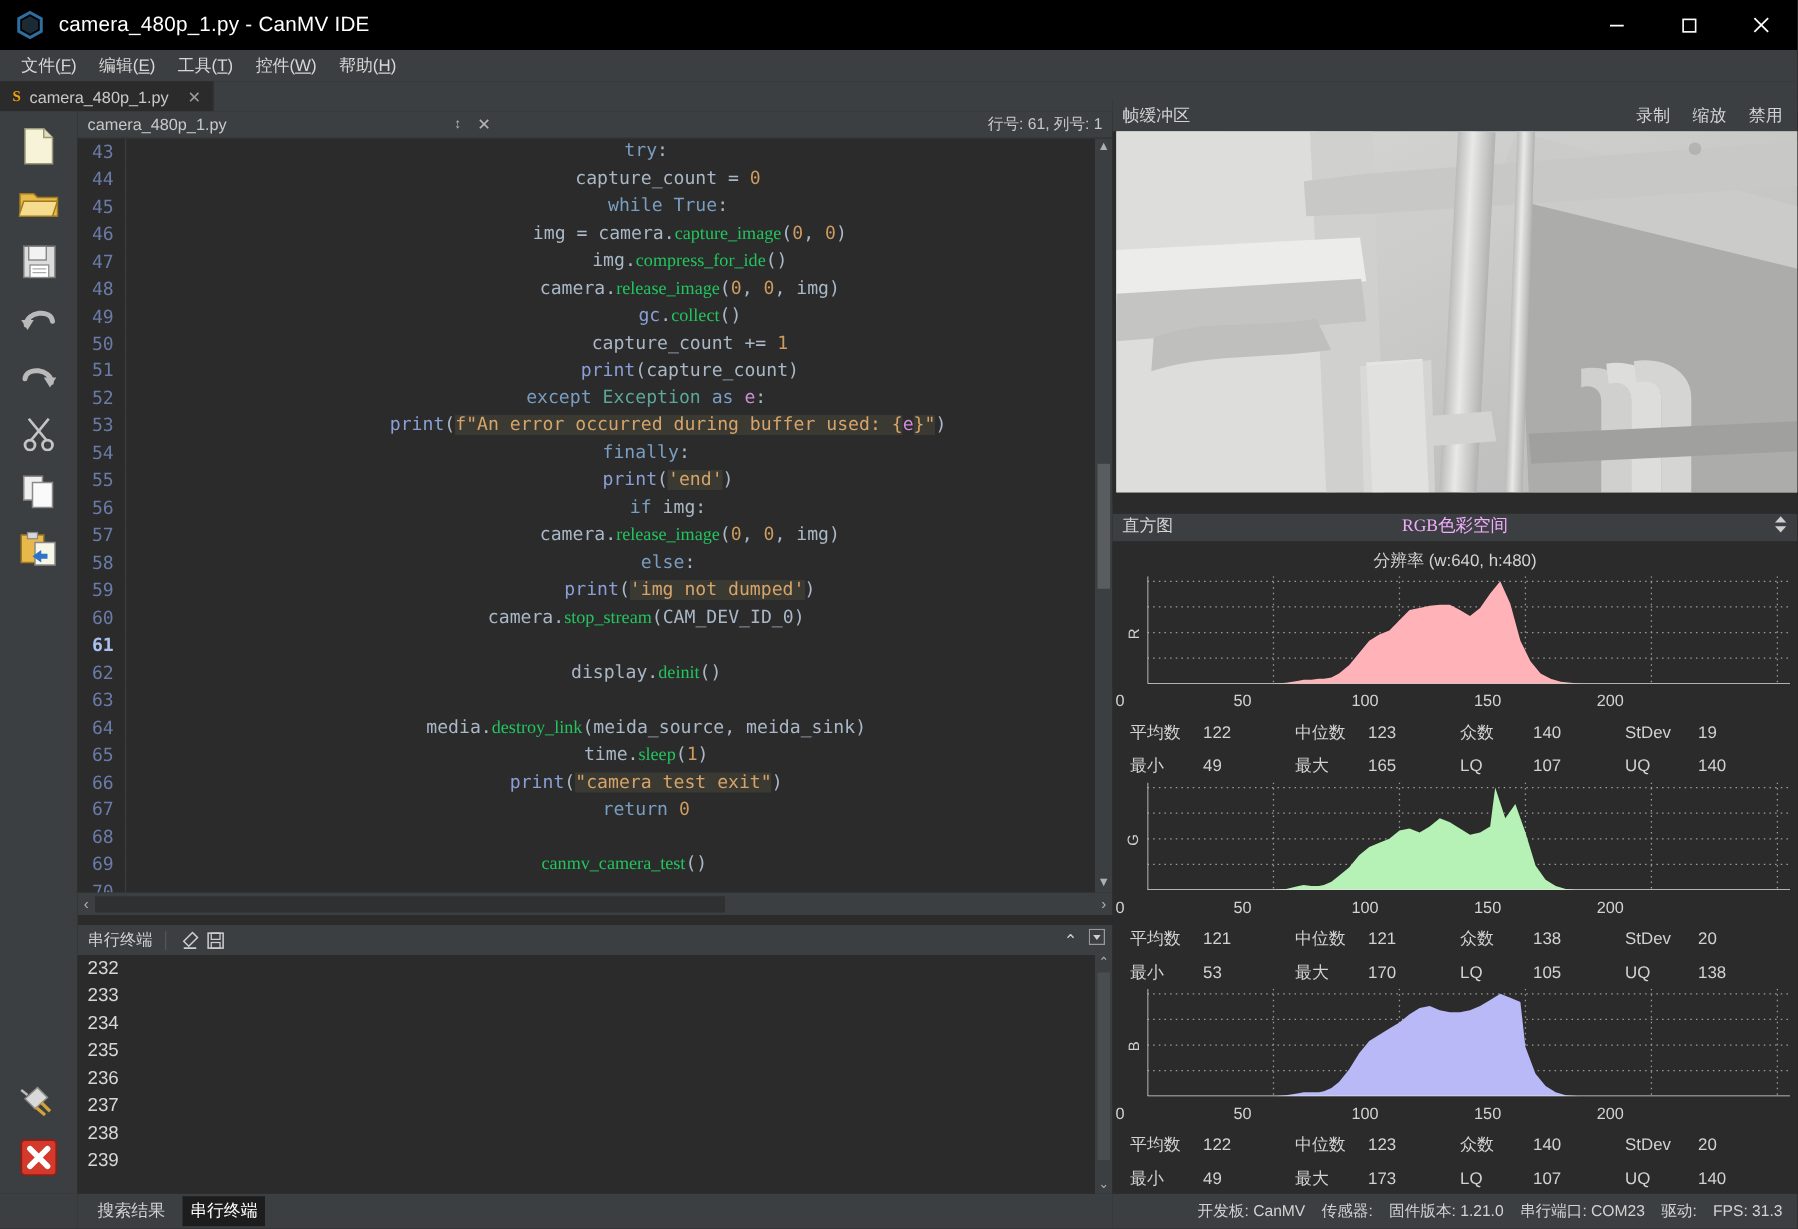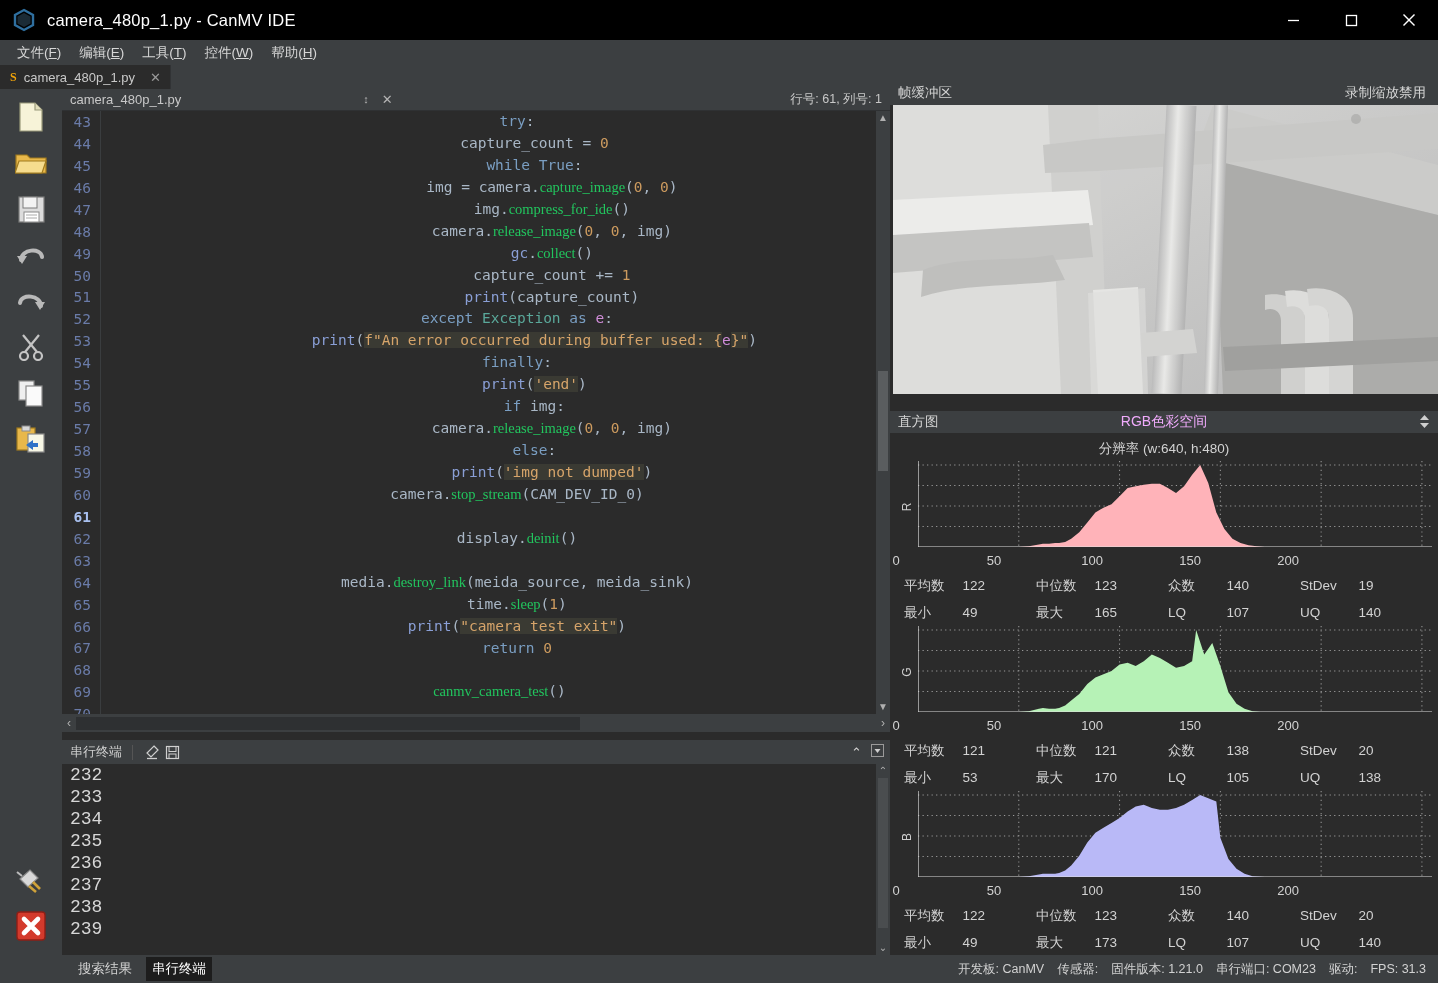--- a/index.html
+++ b/index.html
@@ -116,45 +116,45 @@
   }
   .term-header {
     height: 24px; background: #3c3f41; display: flex; align-items: center; padding: 0 6px 0 8px;
   }
   .term-header .t-title { color: #d0d0d0; font-size: 13px; margin-right: 10px; }
   .term-header .sep { width: 1px; height: 15px; background: #555; margin-right: 9px; }
   .term-header .t-ico { width: 20px; height: 18px; display: flex; align-items: center; justify-content: center; }
   .term-header .t-right { margin-left: auto; display: flex; align-items: center; gap: 9px; }
   .term-body {
     position: relative; height: 204px; overflow: hidden;
-    font-family: Liberation Mono, monospace; color: #d7d7d7; font-size: 18px;
+    font-family: Liberation Sans, sans-serif; color: #d7d7d7; font-size: 15px;
   }
   .term-line { height: 22px; line-height: 22px; padding-left: 8px; }
   .term-vscroll { position: absolute; right: 0; top: 24px; width: 14px; height: 191px; background: #3c3f41; }
   .term-vscroll .vthumb { position: absolute; left: 2px; top: 14px; width: 10px; height: 150px; background: #4a4d4f; }
   .term-vscroll .vtop, .term-vscroll .vbot {
     position: absolute; left: 0; width: 14px; height: 14px; color: #b0b0b0; font-size: 10px;
     text-align: center; line-height: 14px;
   }
   .term-vscroll .vtop { top: 0; } .term-vscroll .vbot { bottom: 0; }
 
   
   .fb-pane { position: absolute; left: 890px; top: 80px; width: 548px; height: 322px; background: #2b2b2b; }
   .fb-header {
     height: 25px; background: #3c3f41; display: flex; align-items: center; padding: 0 12px 0 8px;
   }
   .fb-header .fb-title { color: #d4d4d4; font-size: 13.5px; }
-  .fb-header .fb-actions { margin-left: auto; display: flex; }
+  .fb-header .fb-actions { margin-left: auto; display: flex; gap: 18px; }
   .fb-header .fb-act { color: #d4d4d4; font-size: 13.5px; }
   .fb-image { position: relative; width: 545px; height: 289px; margin-left: 3px; overflow: hidden; background: #c6c6c6; }
 
   
   .hist-pane { position: absolute; left: 890px; top: 411px; width: 548px; height: 544px; background: #2b2b2b; }
   .hist-header {
-    height: 22px; background: #3c3f41; display: flex; align-items: center; padding: 1px 8px;
+    height: 22px; background: #3c3f41; display: flex; align-items: flex-start; padding: 1px 8px; font-family: Liberation Serif, serif;
   }
   .hist-header .h-title { color: #d4d4d4; font-size: 13.5px; }
   .hist-header .h-cs { position: absolute; left: 0; width: 548px; text-align: center; color: #f0abfc; font-size: 14px; pointer-events: none; }
   .hist-header .h-spin { margin-left: auto; color: #cfcfcf; font-size: 11px; line-height: 1; z-index: 2; }
   .hist-res { text-align: center; color: #d2d2d2; font-size: 13.5px; padding: 7px 0 3px 0; }
   .chan { padding: 0 6px; }
   .chan-plot { position: relative; height: 92px; display: flex; }
   .chan-label {
     width: 22px; flex: 0 0 22px; display: flex; align-items: center; justify-content: center;
     color: #cfcfcf; font-size: 12px;

